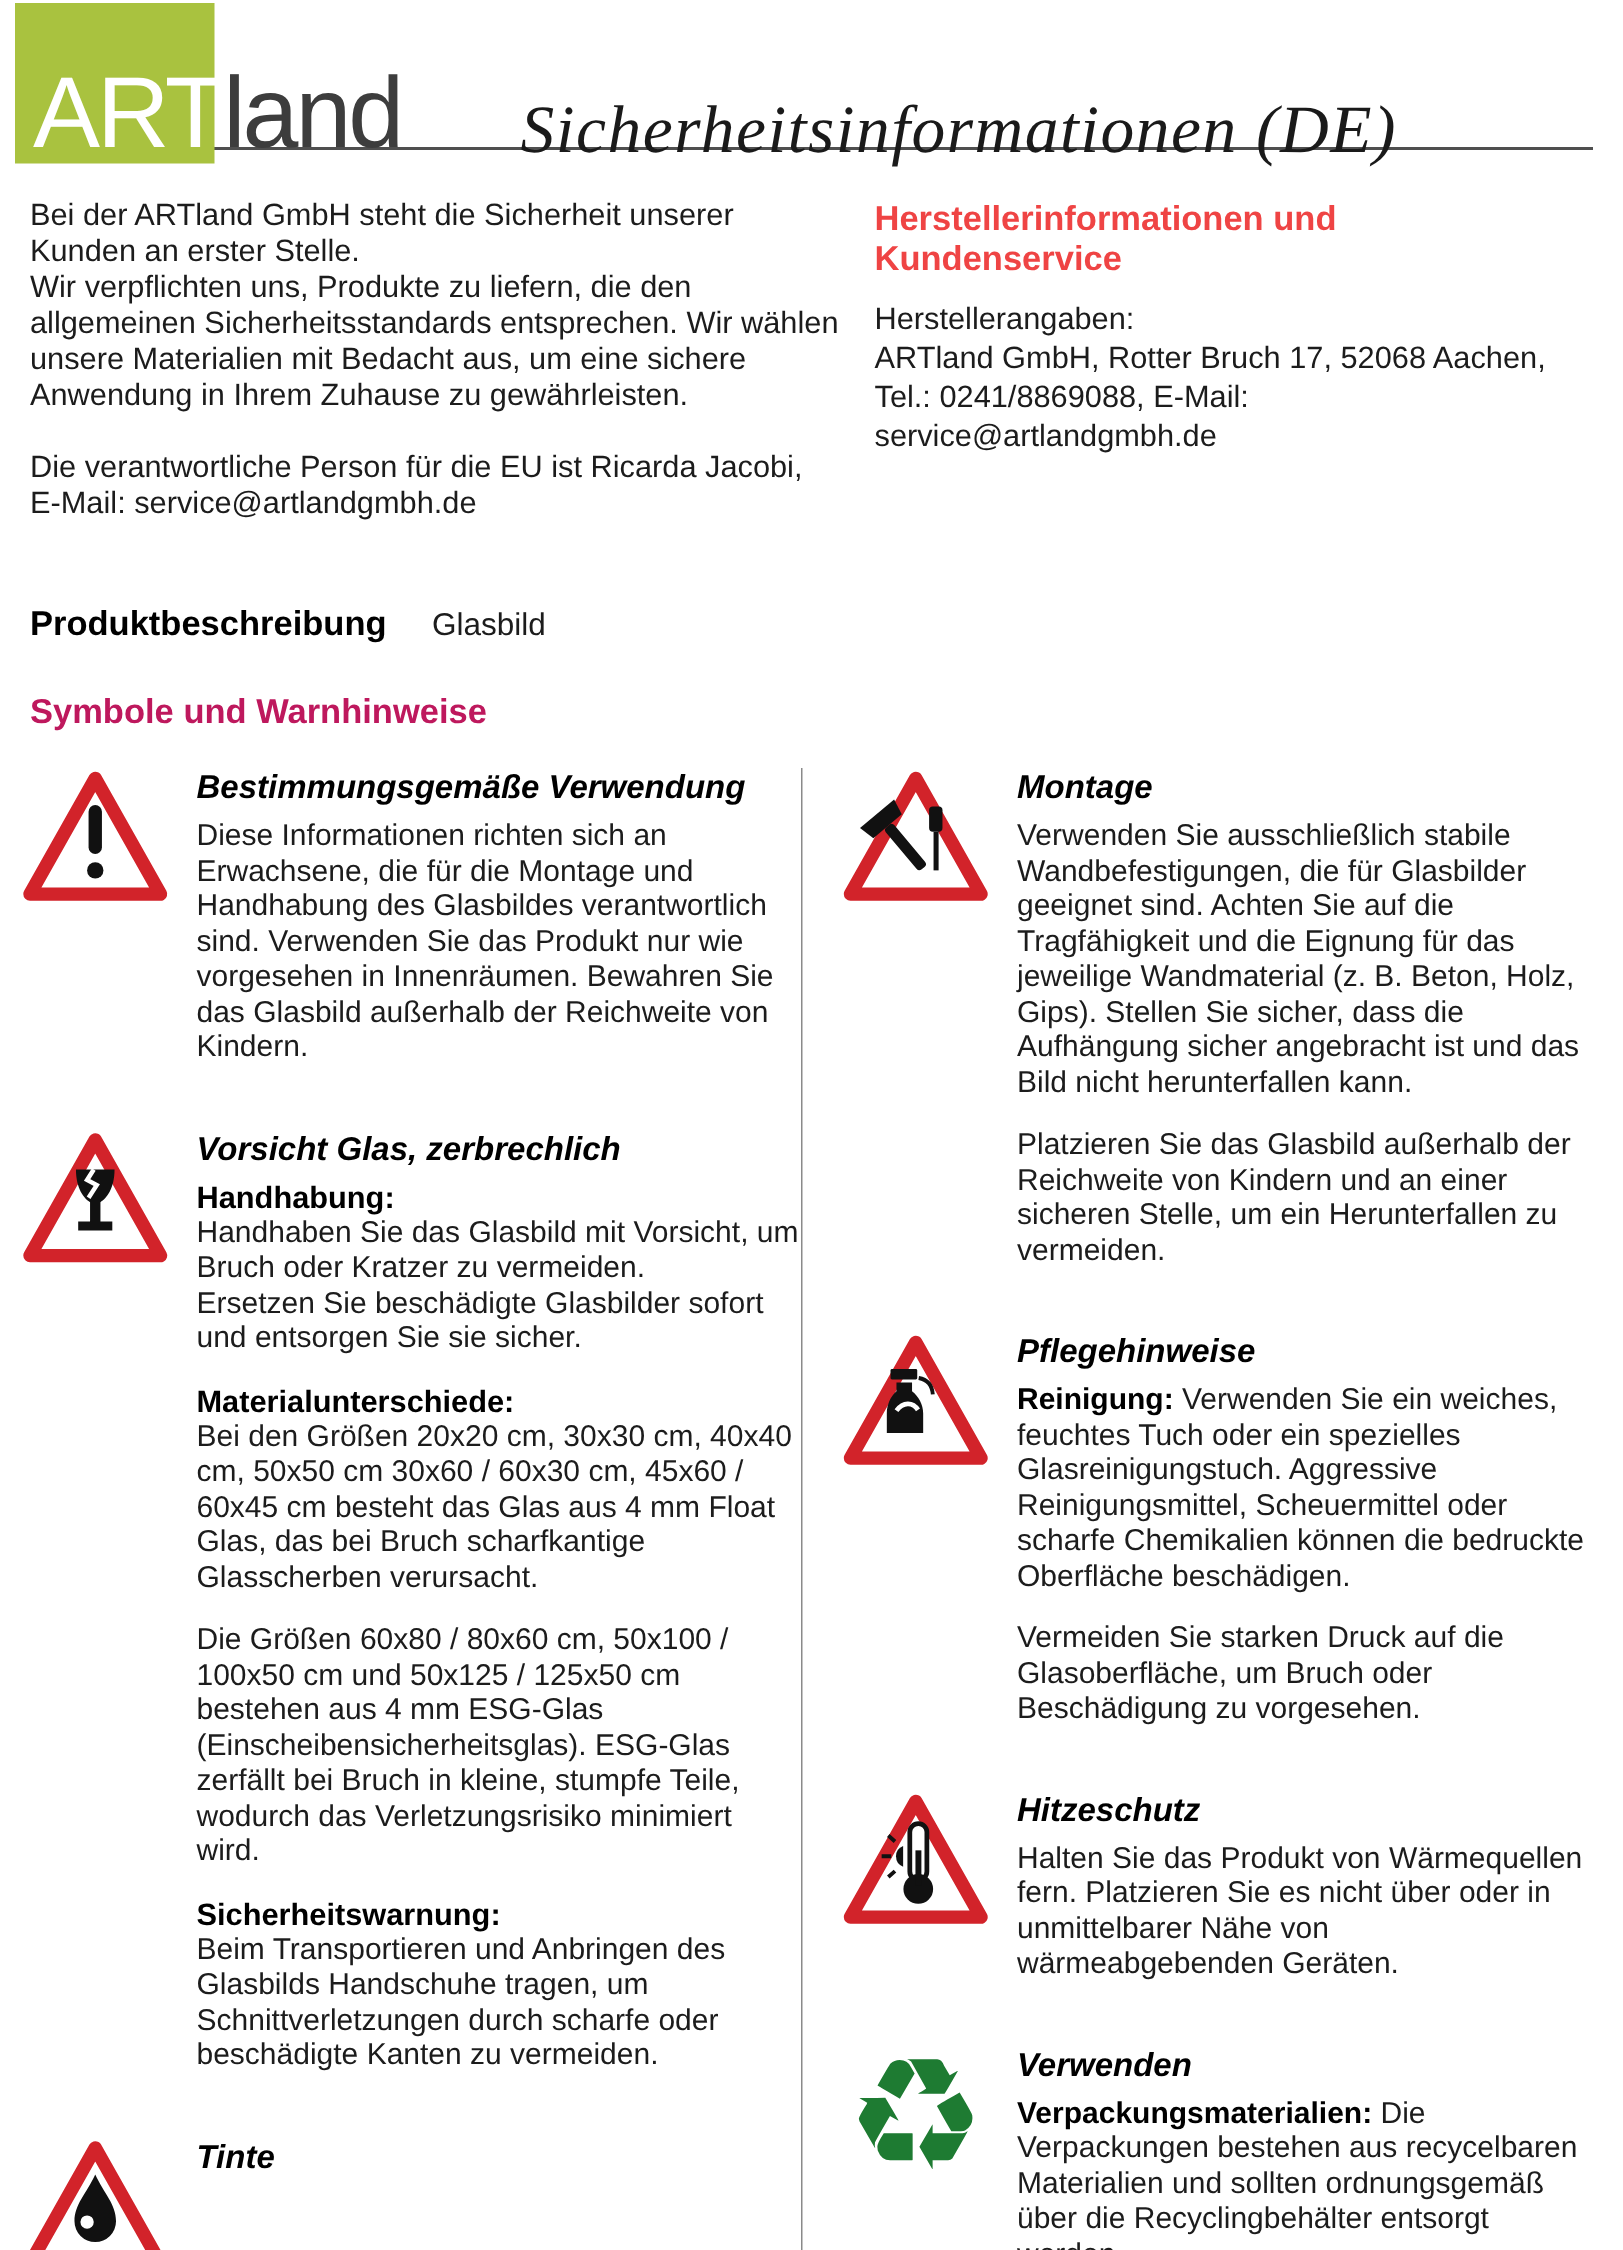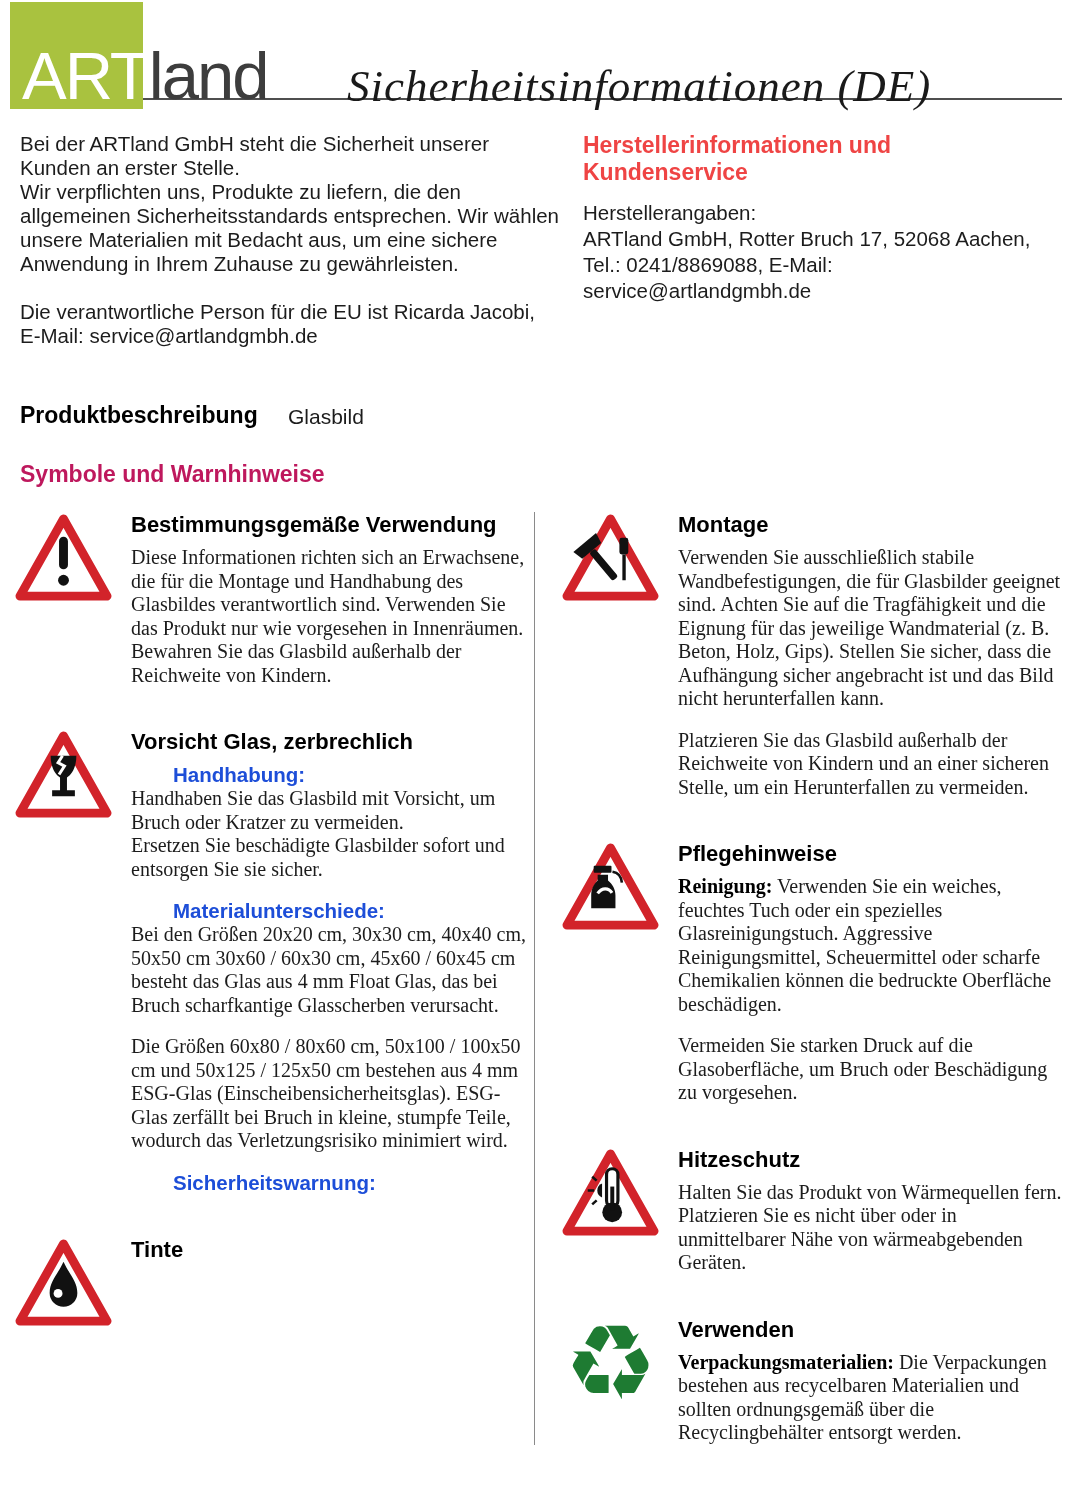--- a/index.html
+++ b/index.html
@@ -52,27 +52,27 @@
 
   .warn-section { display:flex; align-items:flex-start; margin-bottom:42px; }
   .warn-section:last-child { margin-bottom:0; }
   .warn-icon { width:99px; flex-shrink:0; margin-right:18px; }
   .warn-icon svg { display:block; }
   .recycle-glyph {
     font-family:"DejaVu Sans", sans-serif;
     font-size:104px; line-height:92px; text-align:center;
   }
   .warn-body { flex:1; min-width:0; }
-  .warn-body h3 { font-size:22px; font-weight:bold; color:#000; line-height:26px; margin-bottom:8px; }
+  .warn-body h3 { font-size:22px; font-weight:bold; color:#000; line-height:26px; margin-bottom:8px;font-style:italic; }
   .warn-block { margin-top:18px; }
   .warn-block:first-of-type { margin-top:0; }
-  .sub-title { font-size:20.5px; font-weight:bold; color:#1d4ed8; line-height:24px;margin-left:42px; }
+  .sub-title { font-size:20.5px; font-weight:bold; color:#000000; line-height:24px; }
   .block-text {
     font-size:20px; line-height:23.5px; white-space:pre-line;
-    hyphens:auto;font-family:Liberation Serif, serif; -webkit-hyphens:auto;
+    hyphens:auto; -webkit-hyphens:auto;
   }
   .block-text .inline-title { font-weight:bold; color:#000; }
   .intro, .block-text { hyphens:auto; }
 </style>
 </head>
 <body>
 
 <div class="page">
 
   <div class="header">
@@ -141,20 +141,21 @@
             </div>
             <div class="warn-block">
               <div class="sub-title">Materialunterschiede:</div>
               <div class="block-text">Bei den Größen 20x20 cm, 30x30 cm, 40x40 cm, 50x50 cm 30x60 / 60x30 cm, 45x60 / 60x45 cm besteht das Glas aus 4 mm Float Glas, das bei Bruch scharfkantige Glasscherben verursacht.</div>
             </div>
             <div class="warn-block">
               <div class="block-text">Die Größen 60x80 / 80x60 cm, 50x100 / 100x50 cm und 50x125 / 125x50 cm bestehen aus 4 mm ESG-Glas (Einscheibensicherheitsglas). ESG-Glas zerfällt bei Bruch in kleine, stumpfe Teile, wodurch das Verletzungsrisiko minimiert wird.</div>
             </div>
             <div class="warn-block">
               <div class="sub-title">Sicherheitswarnung:</div>
+              <div class="block-text">Beim Transportieren und Anbringen des Glasbilds Handschuhe tragen, um Schnittverletzungen durch scharfe oder beschädigte Kanten zu vermeiden.</div>
             </div>
           </div>
         </div>
         <div class="warn-section">
           <div class="warn-icon">
             <svg viewBox="0 0 100 92" width="99" height="91">
      <path d="M50 7 L94 85 L6 85 Z" fill="#fff" stroke="#d2232a" stroke-width="9" stroke-linejoin="round"></path>
      <path d="M50 25 C56 38 64 45 64 56.5 a14 14 0 0 1 -28 0 C36 45 44 38 50 25 Z" fill="#111111"></path>
      <circle cx="44.5" cy="57" r="4.5" fill="#fff"></circle>
    </svg>

